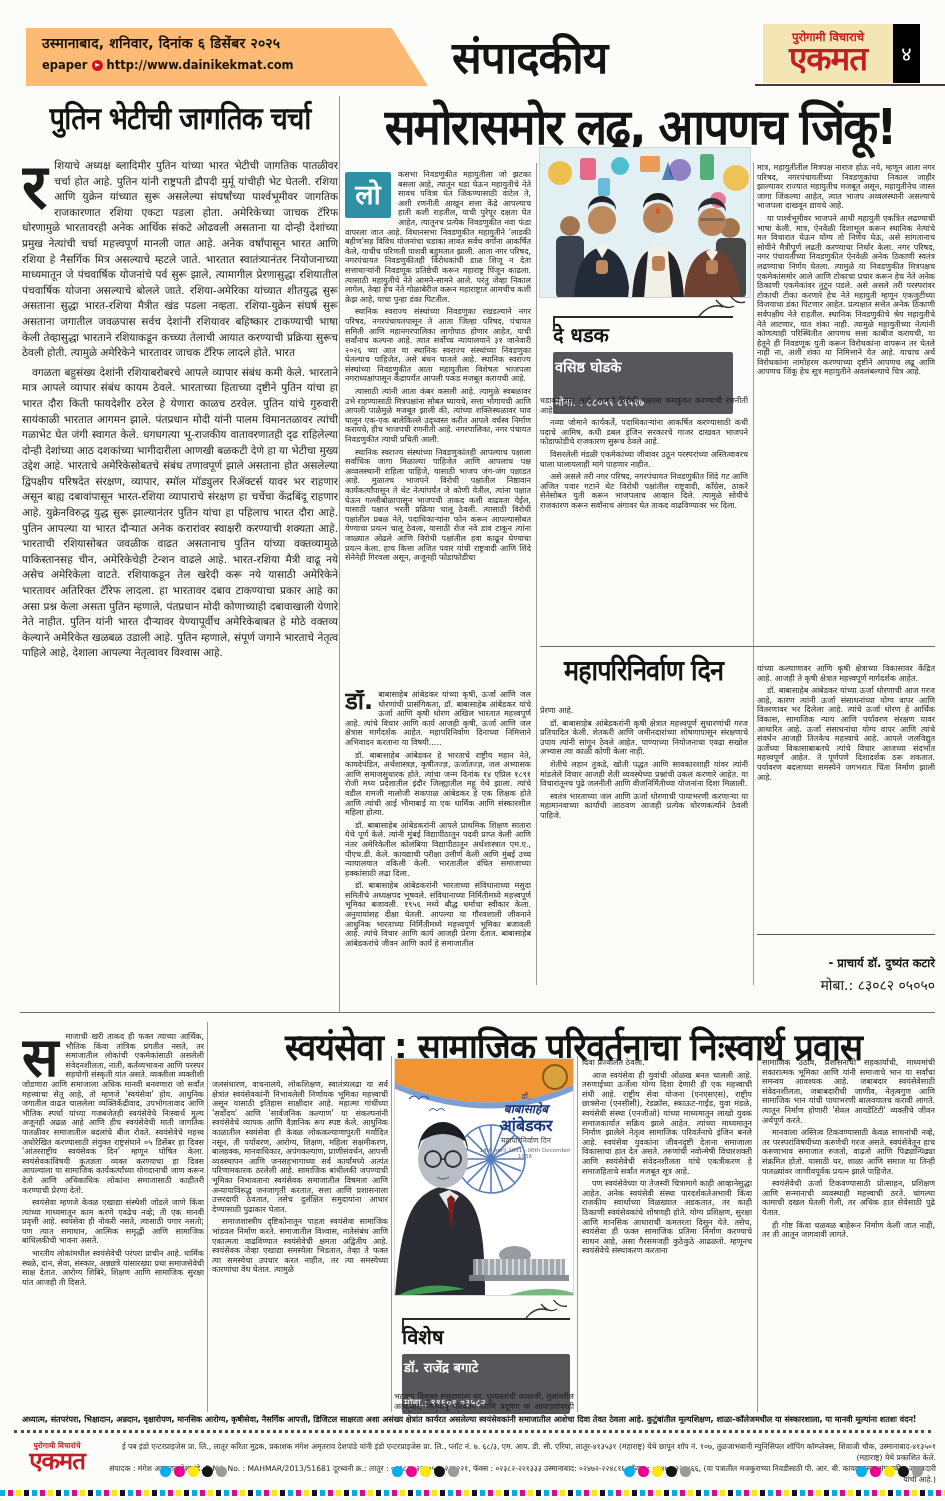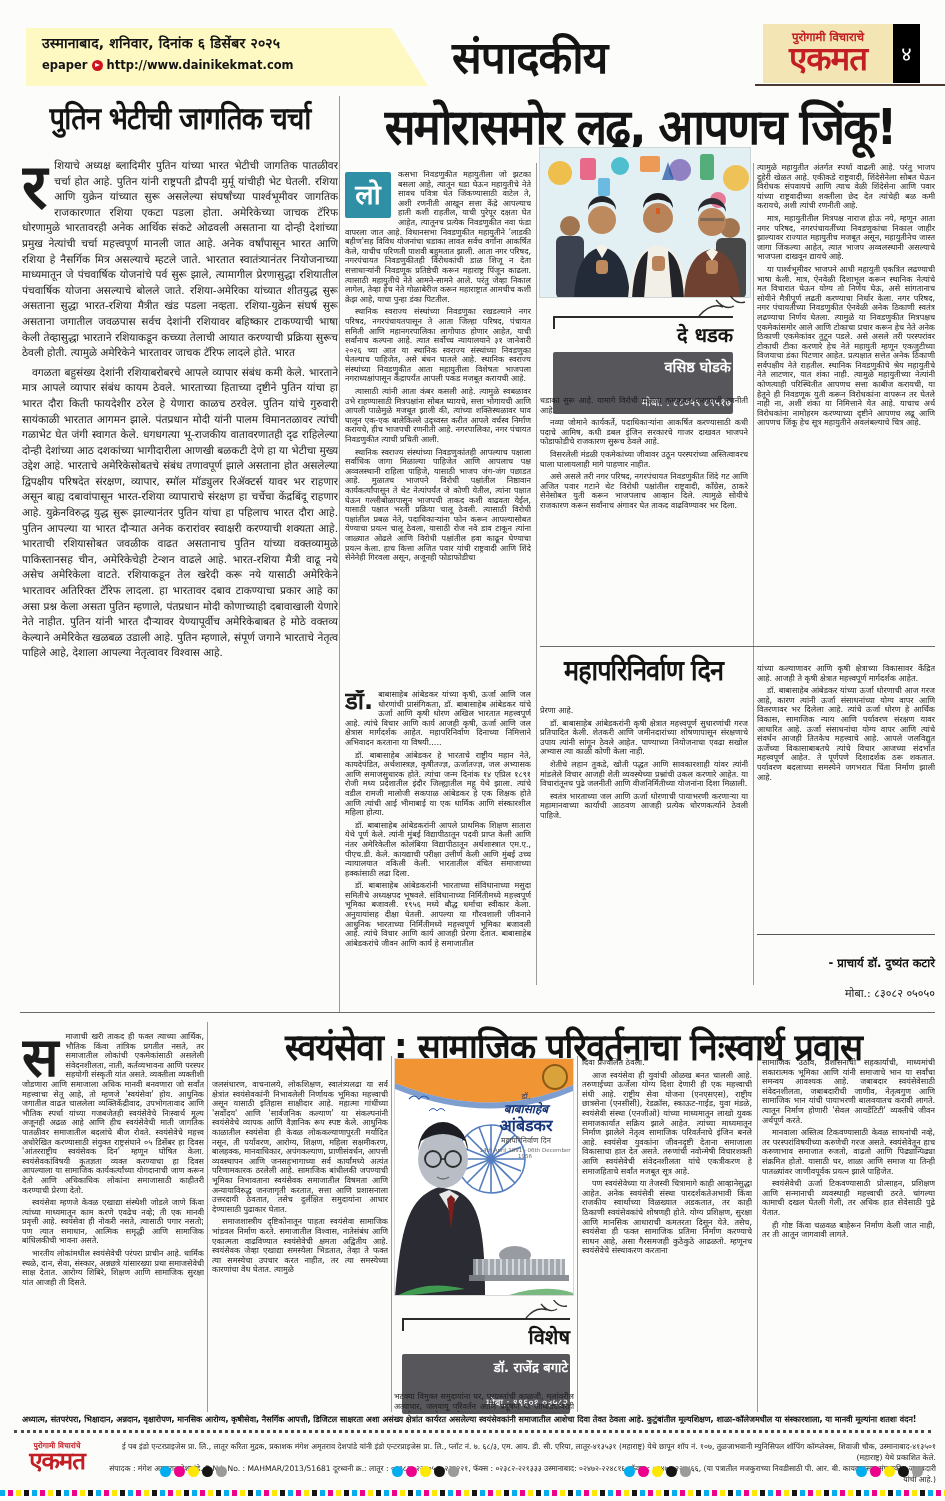--- a/index.html
+++ b/index.html
@@ -1,20 +1,20 @@
 <!DOCTYPE html>
 <html><head>
 <meta charset="utf-8">
 <style>
   *{margin:0;padding:0;box-sizing:border-box}
   html,body{width:945px;height:1501px}
   body{position:relative;background:#fcfcfa;font-family:"DejaVu Sans",sans-serif;color:#141414;overflow:hidden}
   .abs{position:absolute}
   
-  .banner{left:26px;top:28px;width:402px;height:58px;background:#fef9c3;clip-path:polygon(0 0,91% 0,100% 100%,0 100%);padding:5px 12px 0 16px}
+  .banner{left:26px;top:28px;width:402px;height:58px;background:#fdba74;clip-path:polygon(0 0,91% 0,100% 100%,0 100%);padding:5px 12px 0 16px}
   .dateline{font-size:14px;font-weight:bold;letter-spacing:.2px}
   .epaper-line{margin-top:6px;font-size:11.5px;font-weight:bold;display:flex;align-items:center;gap:4px}
   .epaper-dot{width:11px;height:11px;border-radius:50%;background:#cf1420;display:inline-block;position:relative}
   .epaper-dot::after{content:"";position:absolute;left:3px;top:3px;border-left:5px solid #fff;border-top:2.5px solid transparent;border-bottom:2.5px solid transparent}
   .section-title{left:452px;top:26px;width:250px;font-size:44px;font-weight:bold;letter-spacing:-1px;white-space:nowrap}
   .masthead{left:763px;top:24px;width:130px;height:59px;background:#f3e5b4;text-align:center;padding-top:5px}
   .masthead .tag{font-size:11.5px;font-weight:bold;color:#c41e25}
   .masthead .name{font-size:33px;font-weight:bold;color:#c41e25;line-height:.92;letter-spacing:-1px}
   .pagebox{left:893px;top:24px;width:27px;height:59px;background:#000;color:#fff;font-size:20px;display:flex;align-items:center;justify-content:center}
   .mast-rule{left:755px;top:84px;width:190px;height:2px;background:#4a3a30}
@@ -30,30 +30,30 @@
   .dc-plain{float:left;font-size:62px;line-height:48px;font-weight:bold;margin:5px 7px 0 0}
   .dc-box{float:left;width:46px;height:46px;background:#2e8fa5;color:#fff;font-size:27px;font-weight:bold;text-align:center;line-height:46px;margin:2px 7px 2px 0;border-radius:2px}
   .dc-md{float:left;font-size:24px;font-weight:bold;line-height:22px;margin:0 5px 0 0}
   
   .hl{position:absolute;font-weight:bold;white-space:nowrap;text-align:center}
   .hl-putin{left:22px;top:96px;width:316px;font-size:31px;transform:scaleX(.88);transform-origin:center;letter-spacing:-1px}
   .hl-main{left:345px;top:92px;width:590px;font-size:49px;transform:scaleX(.93);transform-origin:center;letter-spacing:-2px}
   .hl-maha{left:540px;top:650px;width:207px;font-size:28px;transform:scaleX(.9);transform-origin:center;letter-spacing:-1px}
   .hl-seva{left:212px;top:1020px;width:723px;font-size:37px;transform:scaleX(.92);transform-origin:center;letter-spacing:-1px}
   
-  .authbox{position:absolute;text-align:right}
+  .authbox{position:absolute;text-align:left}
   .authbox-top{border-top:2px solid #2b2b2b;position:relative;padding:3px 0 4px;font-size:20px;font-weight:bold}
   .authbox-top::before{content:"";position:absolute;left:0;top:0;width:2px;height:11px;background:#2b2b2b}
   .authbox-gray{background:#57575b;color:#fff;padding:4px 2px 5px;border-radius:2px}
   .authbox-gray .an{font-size:14.5px;font-weight:bold}
   .authbox-gray .am{font-size:10.5px;margin-top:19px}
   
   .byline{position:absolute;text-align:right}
   .byline .bl1{font-size:11.5px;font-weight:bold;border-top:1px solid #555;padding-top:20px}
-  .byline .bl2{font-size:11px;margin-top:15px}
+  .byline .bl2{font-size:14px;margin-top:5px}
   
   .photo{left:539px;top:147px;width:212px;height:151px;overflow:hidden;border:1px solid #cfd6d8}
   .amb{left:394px;top:1058px;width:180px;height:238px;overflow:hidden;border:1px solid #d8d8d8;background:#fff}
   .amb-txt{position:absolute;text-align:center;color:#15367a;line-height:1.05}
   .flourish{position:absolute}
   
   .dotted-rule{left:14px;top:1430px;width:917px;border-top:3px dotted #4d4d4d;height:0}
   .f-logo{left:12px;top:1440px;width:90px;text-align:center;color:#c41e25}
   .f-logo .t{font-size:7.5px;font-weight:bold}
   .f-logo .n{font-size:24px;font-weight:bold;line-height:.95;letter-spacing:-1px}
@@ -179,21 +179,20 @@
 <div class="nc" style="left:540px;top:396px;width:208px;height:246px">
   <div>
       <p>धडाका सुरू आहे. यामागे विरोधी पक्षाला कमकुवत करण्याची रणनीती आहे.</p>
       <p>नव्या जोमाने कार्यकर्ते, पदाधिकाऱ्यांना आकर्षित करण्यासाठी कधी पदाचे आमिष, कधी डबल इंजिन सरकारचे गाजर दाखवत भाजपने फोडाफोडीचे राजकारण सुरूच ठेवले आहे.</p>
       <p>विसरलेली मंडळी एकमेकांच्या जीवावर उठून परस्परांच्या अस्तित्वावरच घाला घालायलाही मागे पाहणार नाहीत.</p>
       <p>असे असले तरी नगर परिषद, नगरपंचायत निवडणुकीत शिंदे गट आणि अजित पवार गटाने थेट विरोधी पक्षांतील राष्ट्रवादी, काँग्रेस, ठाकरे सेनेसोबत युती करून भाजपलाच आव्हान दिले. त्यामुळे सोयीचे राजकारण करून सर्वांनाच अंगावर घेत ताकद वाढविण्यावर भर दिला.</p>
     </div>
 </div>
 <div class="nc" style="left:757px;top:163px;width:178px;height:478px">
   <div>
-      <p>त्यामुळे महायुतीत अंतर्गत स्पर्धा वाढली आहे. परंतु भाजप दुहेरी खेळत आहे. एकीकडे राष्ट्रवादी, शिंदेसेनेला सोबत घेऊन विरोधक संपवायचे आणि त्याच वेळी शिंदेसेना आणि पवार यांच्या राष्ट्रवादीच्या शक्तीला छेद देत त्यांचेही बळ कमी करायचे, अशी त्यांची रणनीती आहे.</p>
       <p>मात्र, महायुतीतील मित्रपक्ष नाराज होऊ नये, म्हणून आता नगर परिषद, नगरपंचायतींच्या निवडणुकांचा निकाल जाहीर झाल्यावर राज्यात महायुतीच मजबूत असून, महायुतीनेच जास्त जागा जिंकल्या आहेत, त्यात भाजप अव्वलस्थानी असल्याचे भाजपला दाखवून द्यायचे आहे.</p>
       <p>या पार्श्वभूमीवर भाजपने आधी महायुती एकत्रित लढण्याची भाषा केली. मात्र, ऐनवेळी दिशाभूल करून स्थानिक नेत्यांचे मत विचारात घेऊन योग्य तो निर्णय घेऊ, असे सांगतानाच सोयीने मैत्रीपूर्ण लढती करण्याचा निर्धार केला. नगर परिषद, नगर पंचायतीच्या निवडणुकीत ऐनवेळी अनेक ठिकाणी स्वतंत्र लढण्याचा निर्णय घेतला. त्यामुळे या निवडणुकीत मित्रपक्षच एकमेकांसमोर आले आणि टोकाचा प्रचार करून हेच नेते अनेक ठिकाणी एकमेकांवर तुटून पडले. असे असले तरी परस्परांवर टोकाची टीका करणारे हेच नेते महायुती म्हणून एकजुटीच्या विजयाचा डंका पिटणार आहेत. प्रत्यक्षात सत्तेत अनेक ठिकाणी सर्वपक्षीय नेते राहतील. स्थानिक निवडणुकीचे श्रेय महायुतीचे नेते लाटणार, यात शंका नाही. त्यामुळे महायुतीच्या नेत्यांनी कोणत्याही परिस्थितीत आपणच सत्ता काबीज करायची, या हेतूने ही निवडणूक युती करून विरोधकांना वापरून तर घेतले नाही ना, अशी शंका या निमित्ताने येत आहे. याचाच अर्थ विरोधकांना नामोहरम करण्याच्या दृष्टीने आपणच लढू आणि आपणच जिंकू हेच सूत्र महायुतीने अवलंबल्याचे चित्र आहे.</p>
     </div>
 </div>
 
 <div class="hl hl-maha">महापरिनिर्वाण दिन</div>
 <div class="nc" style="left:345px;top:690px;width:186px;height:318px">
   <span class="dc-md">डॉ.</span>
   <div>
       <p>बाबासाहेब आंबेडकर यांच्या कृषी, ऊर्जा आणि जल धोरणांची प्रासंगिकता, डॉ. बाबासाहेब आंबेडकर यांचे ऊर्जा आणि कृषी धोरण अखिल भारतात महत्त्वपूर्ण आहे. त्यांचे विचार आणि कार्य आजही कृषी, ऊर्जा आणि जल क्षेत्रास मार्गदर्शक आहेत. महापरिनिर्वाण दिनाच्या निमित्ताने अभिवादन करताना या विषयी.....</p>

